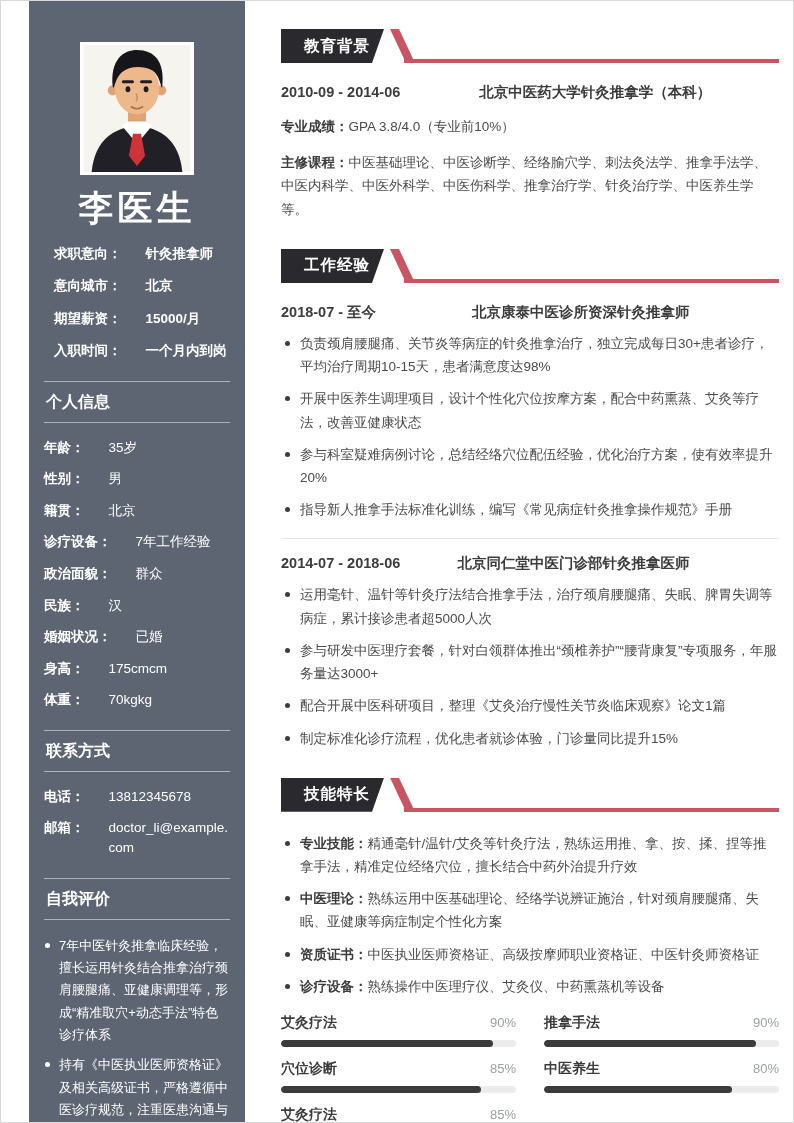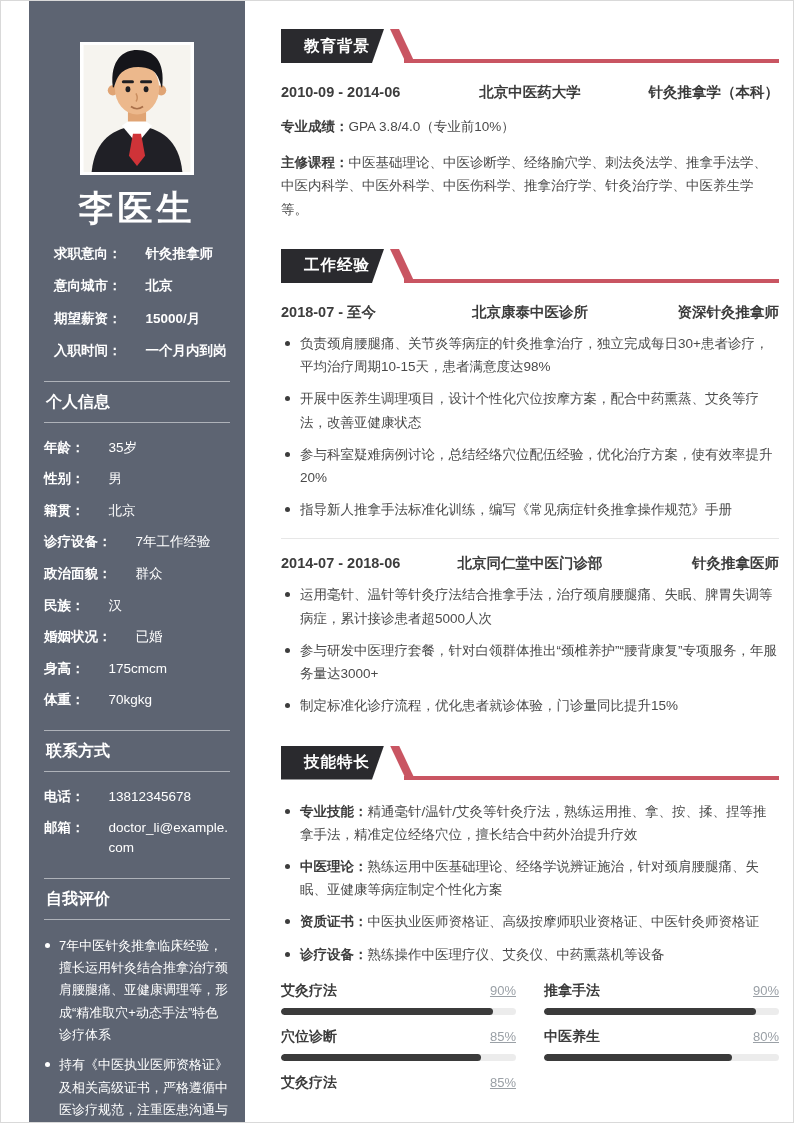--- a/index.html
+++ b/index.html
@@ -62,40 +62,40 @@
   .banner-diag{
     position:absolute;left:104px;top:0;width:34px;height:34px;background:var(--red);
     clip-path:polygon(5px 0,14px 0,30px 100%,21px 100%);
   }
   .banner-line{position:absolute;left:123px;right:0;bottom:0;height:4px;background:var(--red);}
   .head-row{
     display:grid;grid-template-columns:1fr auto 1fr;align-items:baseline;
     font-size:14.5px;font-weight:bold;color:var(--head);margin-top:20px;
   }
   .head-row .mid{text-align:center;}
-  .head-row .right{text-align:right;}
+  .head-row .right{}
   .kv-line{font-size:13.5px;color:var(--body);margin-top:13px;line-height:1.72;}
   .kv-line .lab{font-weight:bold;color:var(--head);}
   .bullets{margin:10px 0 0;padding:0;list-style:none;}
   .bullets li{
     position:relative;padding-left:19px;font-size:13.5px;line-height:1.72;
     color:var(--body);margin-bottom:9px;
   }
   .bullets li::before{
     content:"";position:absolute;left:4px;top:9px;width:5px;height:5px;
     border-radius:50%;background:#3d3d3d;
   }
   .bullets .lab{font-weight:bold;color:var(--head);}
   .job-divider{border:none;border-top:1px solid #e7e7e7;margin:17px 0 0;}
   
   .bars{display:grid;grid-template-columns:1fr 1fr;column-gap:28px;margin-top:16px;}
   .bar-item{margin-bottom:13px;}
   .bar-head{display:flex;justify-content:space-between;align-items:baseline;}
   .bar-name{font-size:14px;font-weight:bold;color:var(--head);}
-  .bar-pct{font-size:13px;color:var(--muted);text-decoration:underline;}
+  .bar-pct{font-size:13px;color:var(--muted);}
   .bar-track{height:7px;background:#ececec;border-radius:4px;margin-top:8px;overflow:hidden;}
   .bar-fill{height:100%;background:#3b3b3b;border-radius:4px;}
 </style>
 </head>
 <body>
 
 <div class="page">
 
   <aside class="sidebar">
 
@@ -248,20 +248,21 @@
 
       <div>
         <div class="head-row" style="margin-top:15px;">
           <span>2014-07 - 2018-06</span>
           <span class="mid">北京同仁堂中医门诊部</span>
           <span class="right">针灸推拿医师</span>
         </div>
         <ul class="bullets">
           <li>运用毫针、温针等针灸疗法结合推拿手法，治疗颈肩腰腿痛、失眠、脾胃失调等病症，累计接诊患者超5000人次</li>
           <li>参与研发中医理疗套餐，针对白领群体推出“颈椎养护”“腰背康复”专项服务，年服务量达3000+</li>
+          <li>配合开展中医科研项目，整理《艾灸治疗慢性关节炎临床观察》论文1篇</li>
           <li>制定标准化诊疗流程，优化患者就诊体验，门诊量同比提升15%</li>
         </ul>
       </div>
     </section>
 
     <section>
       <div class="banner">
         <div class="banner-label">技能特长</div>
         <div class="banner-diag"></div>
         <div class="banner-line"></div>

